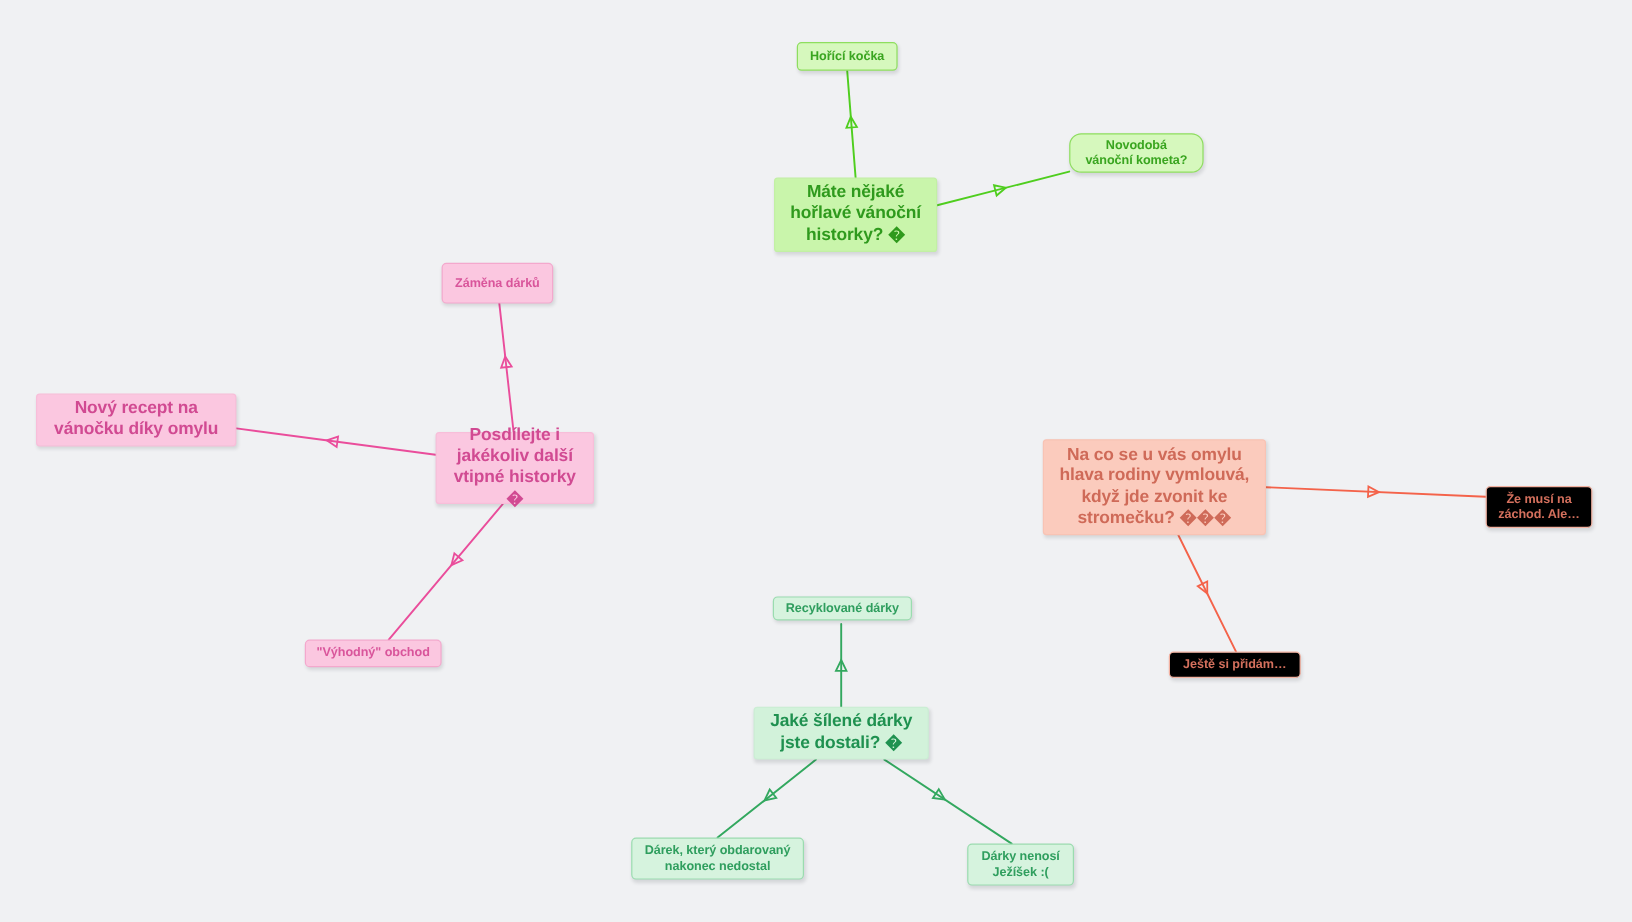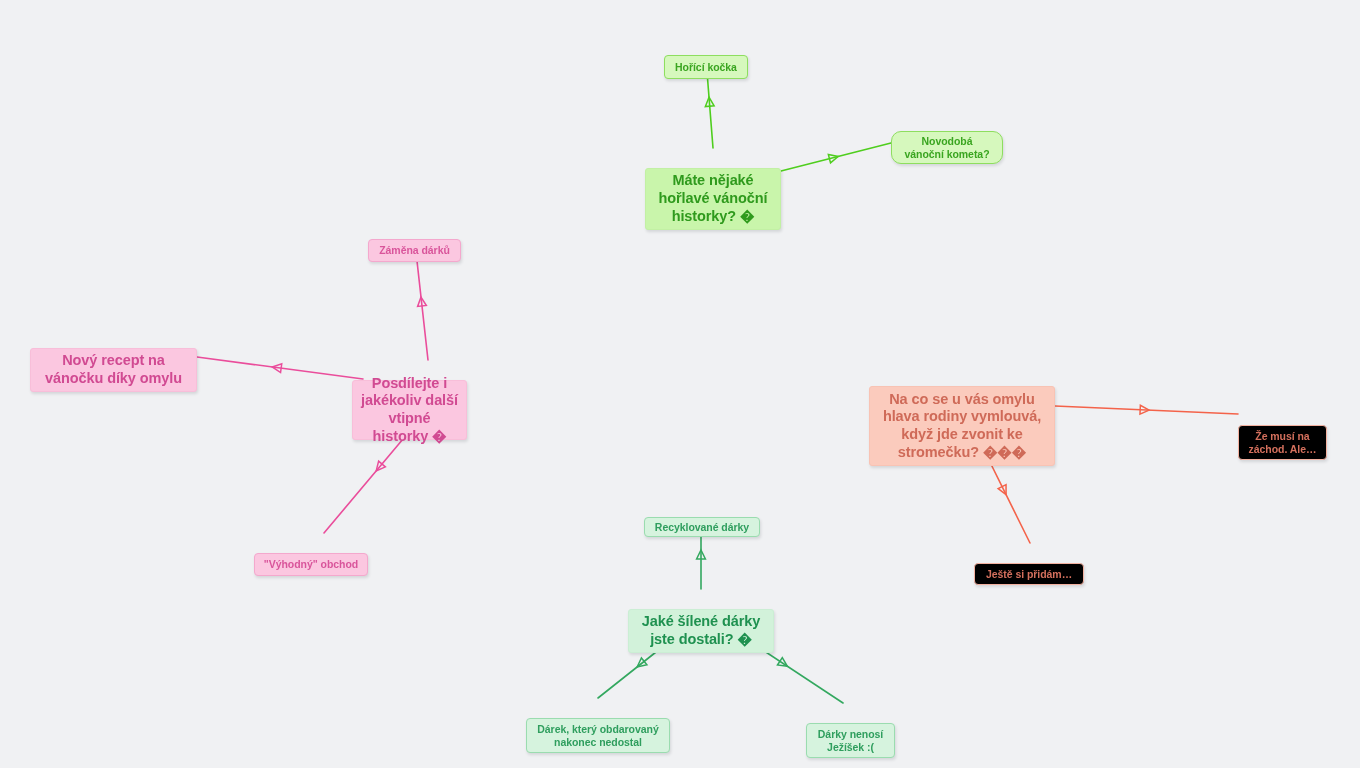--- a/index.html
+++ b/index.html
@@ -37,21 +37,20 @@
     justify-content: center;
     text-align: center;
     border-radius: 3px;
     padding: 4px 8px;
     line-height: 1.22;
     white-space: pre-line;
     user-select: none;
     cursor: default;
     z-index: 5;
     box-shadow: 1px 2px 3px rgba(30, 40, 50, 0.13);
-    margin-top: 20px;
   }
 
   .node.root {
     font-size: 14.5px;
     font-weight: bold;
     letter-spacing: -0.1px;
     border-radius: 3px;
   }
 
   .node.leaf {
@@ -155,24 +154,24 @@
         <polygon points="787.40,666.28 777.46,664.99 782.31,657.65" fill="none" stroke="#33a85f" stroke-width="1.5" stroke-linejoin="miter"></polygon>
       </g>
     </svg>
   <div id="node-layer">
       <div class="node root t-green" style="left: 645px; top: 148px; width: 136px; height: 62px;"><span>Máte nějaké
 hořlavé vánoční
 historky? �</span></div>
       <div class="node leaf t-green" style="left: 664px; top: 35px; width: 84px; height: 24px;"><span>Hořící kočka</span></div>
       <div class="node leaf t-green" style="left: 891px; top: 111px; width: 112px; height: 33px; border-radius: 10px;"><span>Novodobá
 vánoční kometa?</span></div>
-      <div class="node root t-pink" style="left: 352px; top: 360px; width: 115px; height: 60px;"><span>Posdílejte i
+      <div class="node root t-pink" style="left: 363px; top: 360px; width: 132px; height: 60px;"><span>Posdílejte i
 jakékoliv další
 vtipné historky �</span></div>
-      <div class="node leaf t-pink" style="left: 368px; top: 219px; width: 93px; height: 23px;"><span>Záměna dárků</span></div>
+      <div class="node leaf t-pink" style="left: 368px; top: 219px; width: 93px; height: 34px;"><span>Záměna dárků</span></div>
       <div class="node root t-pink" style="left: 30px; top: 328px; width: 167px; height: 44px;"><span>Nový recept na
 vánočku díky omylu</span></div>
       <div class="node leaf t-pink" style="left: 254px; top: 533px; width: 114px; height: 23px;"><span>"Výhodný" obchod</span></div>
       <div class="node root t-salmon" style="left: 869px; top: 366px; width: 186px; height: 80px;"><span>Na co se u vás omylu
 hlava rodiny vymlouvá,
 když jde zvonit ke
 stromečku? ���</span></div>
       <div class="node leaf t-salmon" style="left: 1238px; top: 405px; width: 89px; height: 35px;"><span>Že musí na
 záchod. Ale…</span></div>
       <div class="node leaf t-salmon" style="left: 974px; top: 543px; width: 110px; height: 22px;"><span>Ještě si přidám…</span></div>

